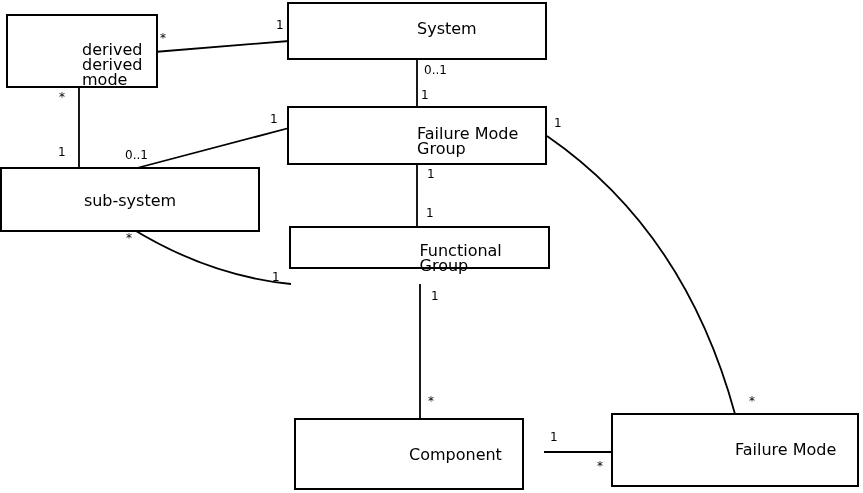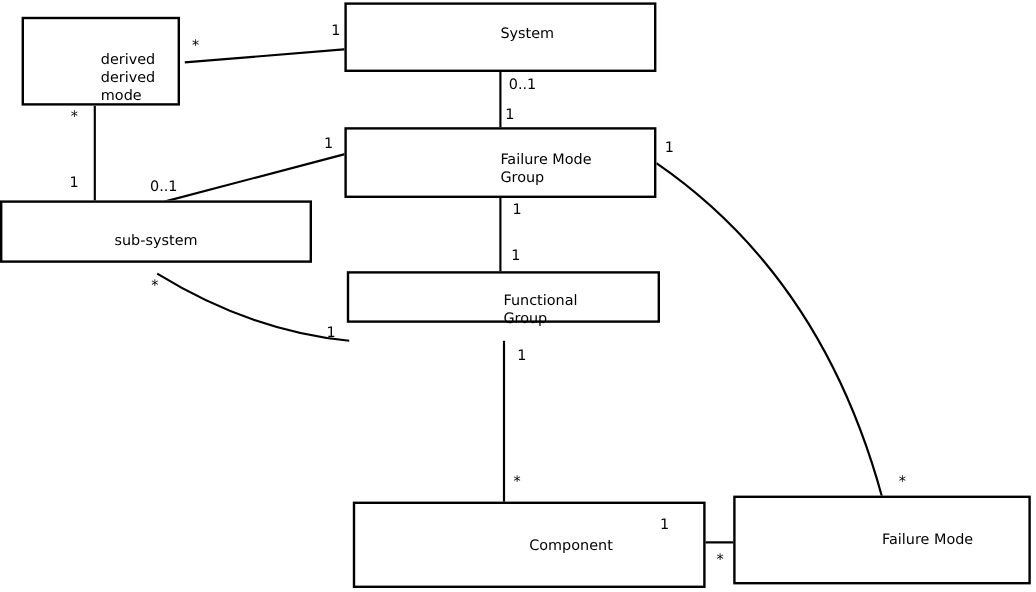--- a/index.html
+++ b/index.html
@@ -14,21 +14,21 @@
   }
   svg.edges { position: absolute; left: 0; top: 0; }
   .box {
     position: absolute;
     box-sizing: border-box;
     border: 2px solid #000000;
     background: #ffffff;
   }
   .lbl {
     position: absolute;
-    font-size: 12px;
+    font-size: 16px;
     line-height: 15px;
     white-space: nowrap;
     text-align: left;
   }
   .at-center { left: 50%; }
   .centered { left: 0; right: 0; text-align: center; }
   .mult {
     position: absolute;
     font-size: 12px;
     line-height: 14px;
@@ -47,51 +47,51 @@
       <line x1="417" y1="60" x2="417" y2="107"></line>
       <line x1="137" y1="168" x2="289" y2="128"></line>
       <line x1="417" y1="165" x2="417" y2="227"></line>
       <path d="M 131 228 Q 209 276 291 284"></path>
       <line x1="420" y1="284" x2="420" y2="419"></line>
       <line x1="544" y1="452" x2="612" y2="452"></line>
       <path d="M 547 136 Q 685 231 735 414"></path>
     </g>
   </svg>
 
-  <div class="box" style="left:18px;top:14px;width:132px;height:74px">
+  <div class="box" style="left:6px;top:14px;width:152px;height:74px">
     <div class="lbl at-center" style="top:26px">
       <div>derived</div>
       <div>derived</div>
       <div>mode</div>
     </div>
   </div>
 
   <div class="box" style="left:287px;top:2px;width:260px;height:58px">
     <div class="lbl at-center" style="top:17px">System</div>
   </div>
 
   <div class="box" style="left:287px;top:106px;width:260px;height:59px">
     <div class="lbl at-center" style="top:18px">
       <div>Failure Mode</div>
       <div>Group</div>
     </div>
   </div>
 
-  <div class="box" style="left:0px;top:167px;width:260px;height:52px">
+  <div class="box" style="left:0px;top:167px;width:260px;height:65px">
     <div class="lbl centered" style="top:24px">sub-system</div>
   </div>
 
   <div class="box" style="left:289px;top:226px;width:261px;height:43px">
     <div class="lbl at-center" style="top:15px">
       <div>Functional</div>
       <div>Group</div>
     </div>
   </div>
 
-  <div class="box" style="left:294px;top:418px;width:294px;height:72px">
+  <div class="box" style="left:294px;top:418px;width:230px;height:72px">
     <div class="lbl at-center" style="top:27px">Component</div>
   </div>
 
   <div class="box" style="left:611px;top:413px;width:248px;height:74px">
     <div class="lbl at-center" style="top:27px">Failure Mode</div>
   </div>
 
   <span class="mult" style="left:160px;top:31px">*</span>
   <span class="mult" style="left:276px;top:18px">1</span>
 

